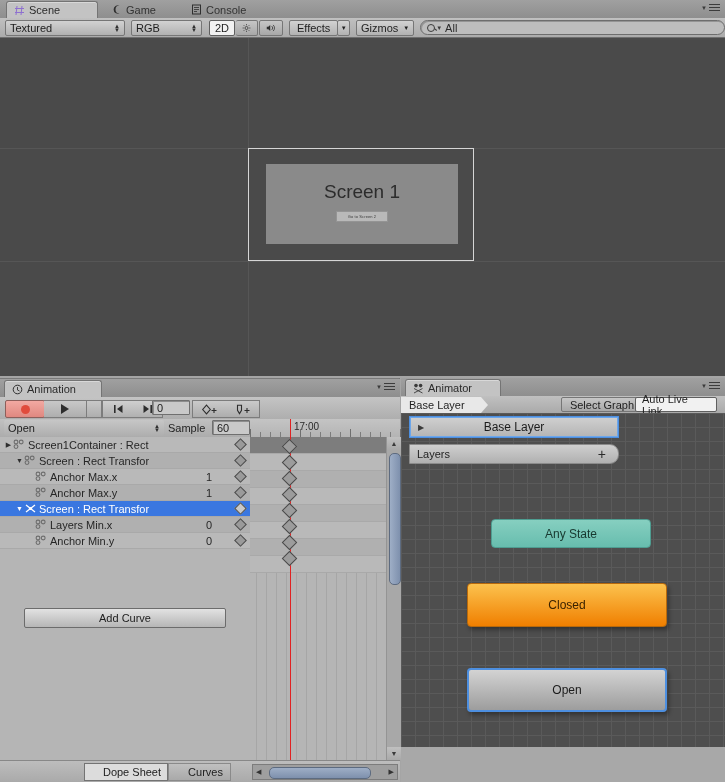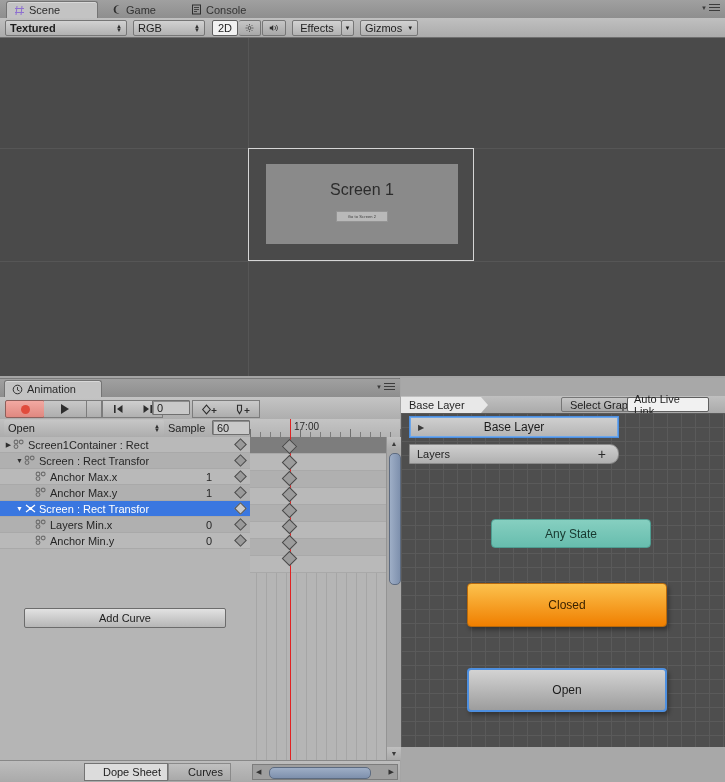--- a/index.html
+++ b/index.html
@@ -54,21 +54,21 @@
   #scene-panel{left:0;top:0;width:725px;height:376px;background:#c3c3c3;}
   #scene-viewport{position:absolute;left:0;top:38px;width:725px;height:338px;
     background:#4a4a4a;overflow:hidden;}
   .guide-v{position:absolute;top:0;bottom:0;width:1px;background:#565656;}
   .guide-h{position:absolute;left:0;right:0;height:1px;background:#565656;}
   #canvas-rect{position:absolute;left:248px;top:110px;width:226px;height:113px;
     border:1px solid #d6d6d6;box-sizing:border-box;}
   #screen-panel{position:absolute;left:17px;top:15px;width:192px;height:80px;
     background:#8a8a8a;}
   #screen-title{position:absolute;left:0;right:0;top:17px;text-align:center;
-    font-size:16px;color:#2c2c2c;font-family:"Liberation Sans",sans-serif;}
+    font-size:19px;color:#2c2c2c;font-family:"Liberation Sans",sans-serif;}
   #screen-btn{position:absolute;left:50%;transform:translateX(-50%);top:47px;
     width:52px;height:11px;background:#b9b9b9;border:1px solid #949494;
     box-sizing:border-box;display:flex;align-items:center;justify-content:center;
     font-size:4px;color:#3a3a3a;letter-spacing:.1px;overflow:hidden;white-space:nowrap;}
 
   .search{height:15px;border:1px solid #6d6d6d;border-radius:8px;
     background:#bdbdbd;display:flex;align-items:center;padding:0 6px;
     box-sizing:border-box;box-shadow:inset 1px 1px 0 #949494;}
   .search .mag{width:8px;height:8px;border:1.3px solid #3c3c3c;border-radius:50%;
     box-sizing:border-box;position:relative;flex:0 0 auto;}
@@ -223,21 +223,21 @@
         <span class="ar">▼</span>
         <span class="lines">
           <span class="ln"></span>
             <span class="ln"></span>
             <span class="ln"></span>
         </span>
       </div>
     </div>
 
     <div class="toolbar" style="position:absolute;left:0;top:18px;width:725px;">
-      <div class="dd" style="margin-left:5px;width:122px;font-weight:bold;">
+      <div class="dd" style="margin-left:5px;width:122px;">
         <span>Textured</span>
         <span class="updown">
             <span>▲</span>
             <span>▼</span>
           </span>
       </div>
       <div class="dd" style="margin-left:6px;width:72px;">
         <span>RGB</span>
         <span class="updown">
             <span>▲</span>
@@ -263,20 +263,25 @@
       </div>
       <div class="tbtn" style="margin-left:6px;width:50px;">
         <span>Effects</span>
       </div>
       <div class="tbtn" style="margin-left:-1px;width:13px;padding:0;">
         <span style="font-size:6px;">▼</span>
       </div>
       <div class="tbtn" style="margin-left:6px;width:58px;">
         <span>Gizmos</span>
         <span style="font-size:6px;margin-left:5px;">▼</span>
+      </div>
+      <div class="search" style="margin-left:6px;width:310px;">
+        <span class="mag"></span>
+        <span class="sarr">▼</span>
+        <span class="txt">All</span>
       </div>
     </div>
 
     <div id="scene-viewport">
       <div class="guide-v" style="left:248px;"></div>
       <div class="guide-h" style="top:110px;"></div>
       <div class="guide-h" style="top:223px;"></div>
 
       <div id="canvas-rect">
         <div id="screen-panel">
@@ -551,29 +556,47 @@
       <div id="hscroll">
         <span style="position:absolute;left:3px;font-size:7px;color:#333;">◀</span>
         <div id="hthumb"></div>
         <span style="position:absolute;right:3px;font-size:7px;color:#333;">▶</span>
       </div>
     </div>
   </div>
 
   <div class="panel" id="animator-panel">
 
+    <div id="animator-tabbar">
+      <div class="tab active" style="left:4px;width:96px;">
+        <svg class="tico" viewBox="0 0 11 11">
+          <circle cx="3" cy="2.6" r="1.8" fill="#3a3a3a"></circle>
+          <circle cx="7.6" cy="2.6" r="1.8" fill="#3a3a3a"></circle>
+          <path d="M1 10 L9.5 5.5 M1 5.5 L9.5 10" stroke="#3a3a3a" stroke-width=".9" fill="none"></path>
+        </svg>
+        <span>Animator</span>
+      </div>
+      <div class="hamb" style="right:5px;top:4px;">
+        <span class="ar">▼</span>
+        <span class="lines">
+          <span class="ln"></span>
+            <span class="ln"></span>
+            <span class="ln"></span>
+        </span>
+      </div>
+    </div>
 
     <div id="animator-toolbar">
       <div id="breadcrumb">
         <span>Base Layer</span>
       </div>
       <div class="tbtn flat" style="position:absolute;right:82px;top:1px;width:82px;height:15px;">
         <span>Select Graph</span>
       </div>
-      <div class="tbtn on" style="position:absolute;right:16px;top:1px;width:82px;height:15px;">
+      <div class="tbtn on" style="position:absolute;right:8px;top:1px;width:82px;height:15px;">
         <span>Auto Live Link</span>
       </div>
     </div>
 
     <div id="graph">
       <div id="graph-grid">
           <div class="gv" style="left: 0px;"></div>
           <div class="gv" style="left: 14px;"></div>
           <div class="gv" style="left: 28px;"></div>
           <div class="gv" style="left: 42px;"></div>

